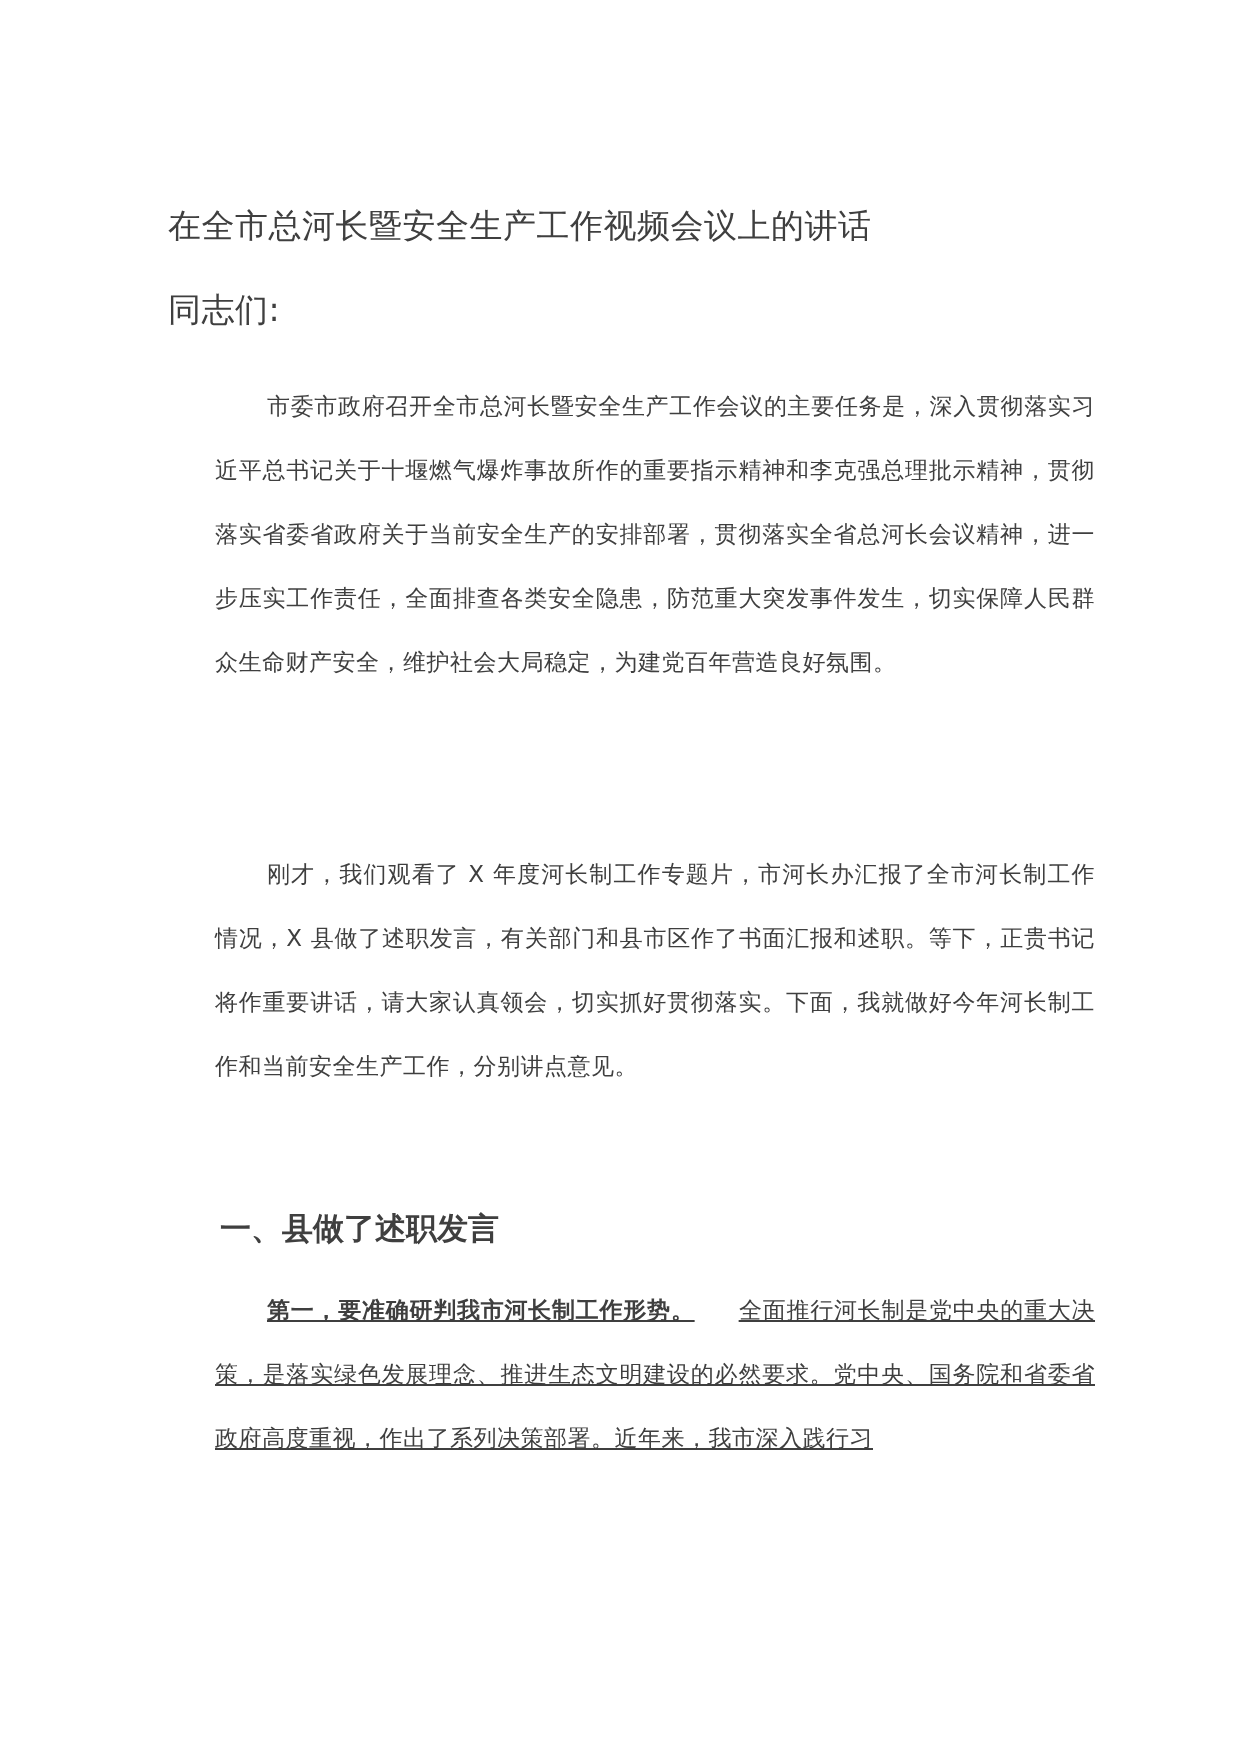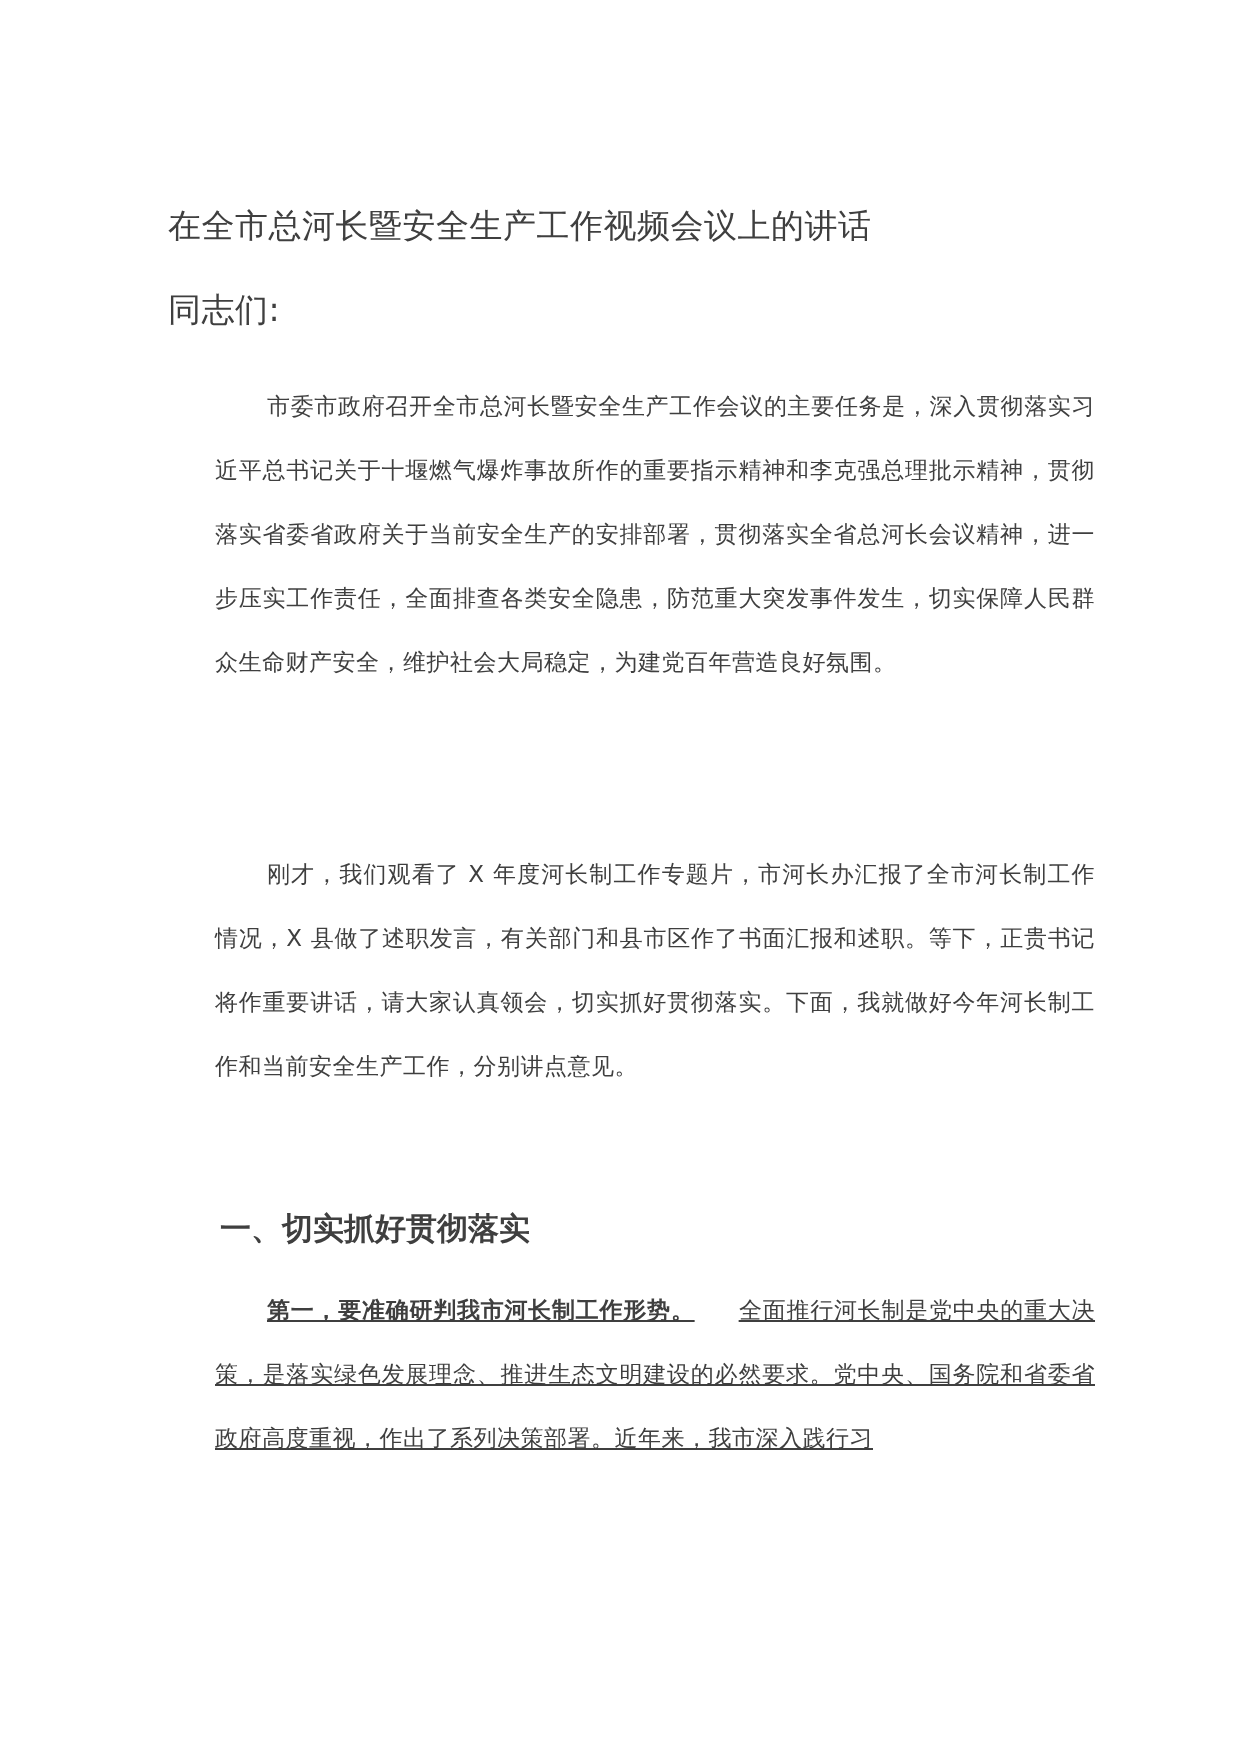--- a/index.html
+++ b/index.html
@@ -18,15 +18,15 @@
   .gap { display: inline-block; width: 44px; }
 </style>
 </head>
 <body>
 
 <div class="page">
   <div class="line title">在全市总河长暨安全生产工作视频会议上的讲话</div>
   <div class="line salute">同志们:</div>
   <div class="para p1">市委市政府召开全市总河长暨安全生产工作会议的主要任务是，深入贯彻落实习近平总书记关于十堰燃气爆炸事故所作的重要指示精神和李克强总理批示精神，贯彻落实省委省政府关于当前安全生产的安排部署，贯彻落实全省总河长会议精神，进一步压实工作责任，全面排查各类安全隐患，防范重大突发事件发生，切实保障人民群众生命财产安全，维护社会大局稳定，为建党百年营造良好氛围。</div>
   <div class="para p2">刚才，我们观看了 X 年度河长制工作专题片，市河长办汇报了全市河长制工作情况，X 县做了述职发言，有关部门和县市区作了书面汇报和述职。等下，正贵书记将作重要讲话，请大家认真领会，切实抓好贯彻落实。下面，我就做好今年河长制工作和当前安全生产工作，分别讲点意见。</div>
-  <div class="heading">一、切实抓好贯彻落实</div>
+  <div class="heading">一、县做了述职发言</div>
   <div class="para p3"><span class="bold">第一，要准确研判我市河长制工作形势。</span><span class="gap"></span><span>全面推行河长制是党中央的重大决策，是落实绿色发展理念、推进生态文明建设的必然要求。党中央、国务院和省委省政府高度重视，作出了系列决策部署。近年来，我市深入践行习</span></div>
 </div>
 
 </body></html>

